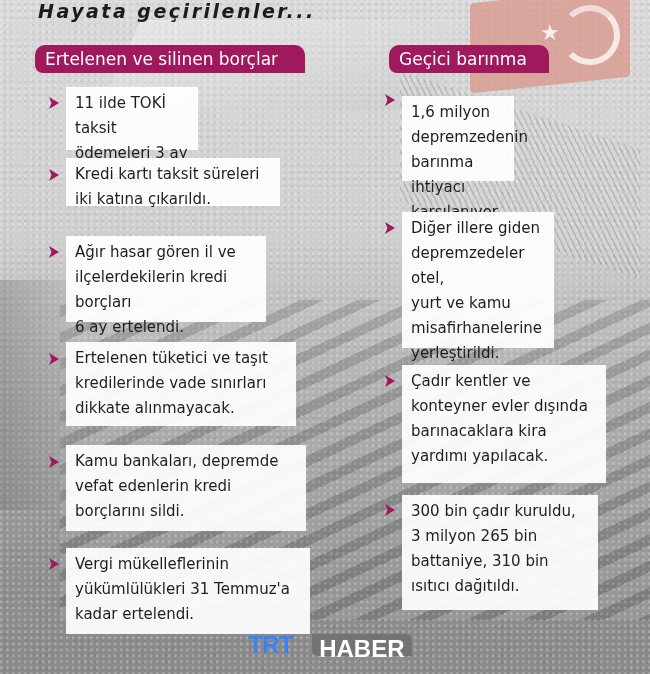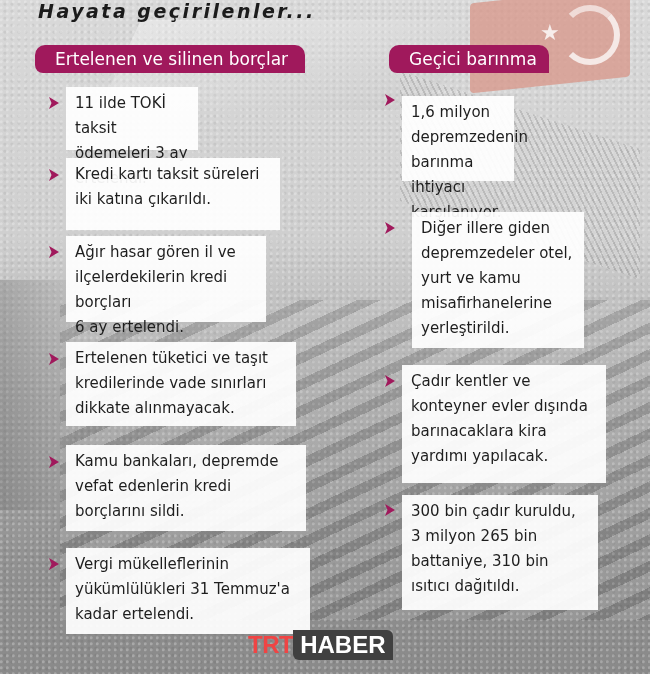--- a/index.html
+++ b/index.html
@@ -51,46 +51,46 @@
 
     .title {
       position: absolute; left: 38px; top: 0;
       font-size: 19px; font-weight: bold; font-style: italic; letter-spacing: 2.5px;
       color: #1b1b1b;
     }
     .pill {
       position: absolute; height: 28px; top: 45px;
       background: #a0195c; color: #ffffff;
       border-radius: 10px 10px 0 8px;
-      font-size: 17px; line-height: 28px; padding: 0 20px; box-sizing: border-box;
+      font-size: 17px; line-height: 28px; padding: 0 10px; box-sizing: border-box;
       white-space: nowrap;
     }
     .pill-left { left: 35px; width: 270px; }
     .pill-right { left: 389px; width: 160px; }
 
     .item { position: absolute; }
     .chev {
       position: absolute; width: 12px; height: 14px;
     }
     .box {
       position: absolute; background: rgba(255,255,255,0.93);
       color: #1e1e1e; font-size: 15px; line-height: 25px;
       padding: 4px 8px 4px 9px; box-sizing: border-box; white-space: pre-line;
     }
 
     .logo {
       position: absolute; left: 248px; top: 631px; height: 28px; display: flex; align-items: center;
     }
     .logo-trt {
-      font-family: "Liberation Sans", sans-serif; font-weight: bold; font-size: 24px; color: #ef4444;
-      letter-spacing: -0.5px; margin-right: 0;
+      font-family: "Liberation Sans", sans-serif; font-weight: bold; font-size: 24px; color: #3b82f6;
+      letter-spacing: -0.5px; margin-right: 19px;
     }
     .logo-haber {
-      background: #404040; color: #fff; font-family: "Liberation Sans", sans-serif; font-weight: bold;
-      font-size: 24px; padding: 0 7px; height: 30px; line-height: 30px; border-radius: 0 6px 0 6px;
+      background: #737373; color: #fff; font-family: "Liberation Sans", sans-serif; font-weight: bold;
+      font-size: 24px; padding: 0 7px; height: 22px; line-height: 30px; border-radius: 0 6px 0 6px;
     }
   </style>
 </head>
 <body>
 
 <div class="bg-layer bg-texture"></div>
 <div class="bg-building"></div>
 <div class="bg-roof"></div>
 <div class="bg-camp"></div>
 <div class="bg-left-block"></div>
@@ -107,21 +107,21 @@
   <svg class="chev" style="left:48px;top:96px" viewBox="0 0 12 14">
       <path d="M1 1 L11 7 L1 13 L3.5 7 Z" fill="#a0195c"></path>
     </svg>
   <div class="box" style="left:66px;top:87px;width:132px;height:63px">11 ilde TOKİ taksit
 ödemeleri 3 ay ertelendi.</div>
 </div>
 <div class="item">
   <svg class="chev" style="left:48px;top:168px" viewBox="0 0 12 14">
       <path d="M1 1 L11 7 L1 13 L3.5 7 Z" fill="#a0195c"></path>
     </svg>
-  <div class="box" style="left:66px;top:158px;width:214px;height:72px">Kredi kartı taksit süreleri
+  <div class="box" style="left:66px;top:158px;width:214px;height:48px">Kredi kartı taksit süreleri
 iki katına çıkarıldı.</div>
 </div>
 <div class="item">
   <svg class="chev" style="left:48px;top:245px" viewBox="0 0 12 14">
       <path d="M1 1 L11 7 L1 13 L3.5 7 Z" fill="#a0195c"></path>
     </svg>
   <div class="box" style="left:66px;top:236px;width:200px;height:86px">Ağır hasar gören il ve
 ilçelerdekilerin kredi borçları
 6 ay ertelendi.</div>
 </div>
@@ -156,21 +156,21 @@
     </svg>
   <div class="box" style="left:402px;top:96px;width:112px;height:85px">1,6 milyon
 depremzedenin
 barınma ihtiyacı
 karşılanıyor.</div>
 </div>
 <div class="item">
   <svg class="chev" style="left:384px;top:221px" viewBox="0 0 12 14">
       <path d="M1 1 L11 7 L1 13 L3.5 7 Z" fill="#a0195c"></path>
     </svg>
-  <div class="box" style="left:412px;top:212px;width:172px;height:136px">Diğer illere giden
+  <div class="box" style="left:402px;top:212px;width:152px;height:136px">Diğer illere giden
 depremzedeler otel,
 yurt ve kamu
 misafirhanelerine
 yerleştirildi.</div>
 </div>
 <div class="item">
   <svg class="chev" style="left:384px;top:374px" viewBox="0 0 12 14">
       <path d="M1 1 L11 7 L1 13 L3.5 7 Z" fill="#a0195c"></path>
     </svg>
   <div class="box" style="left:402px;top:365px;width:204px;height:118px">Çadır kentler ve

